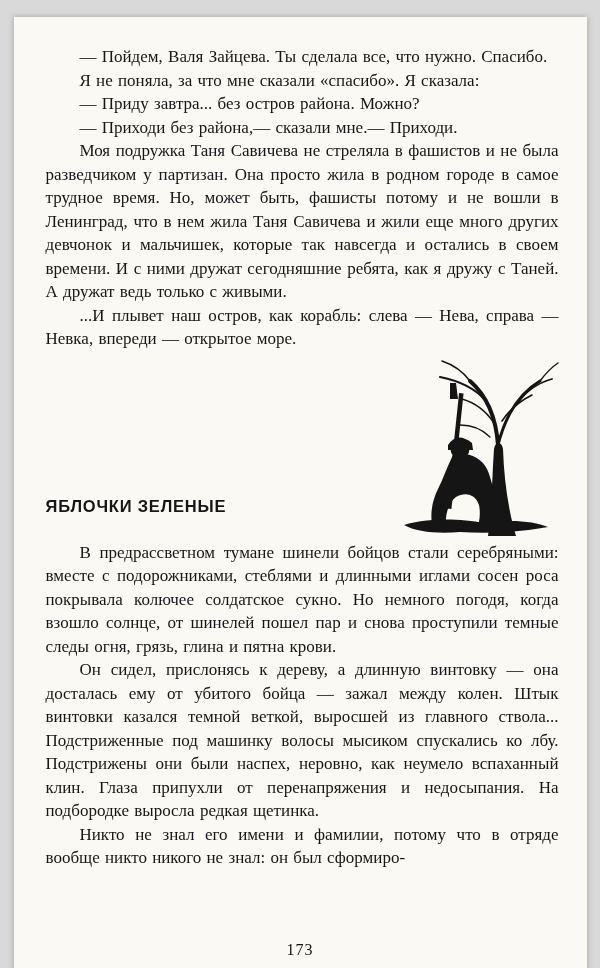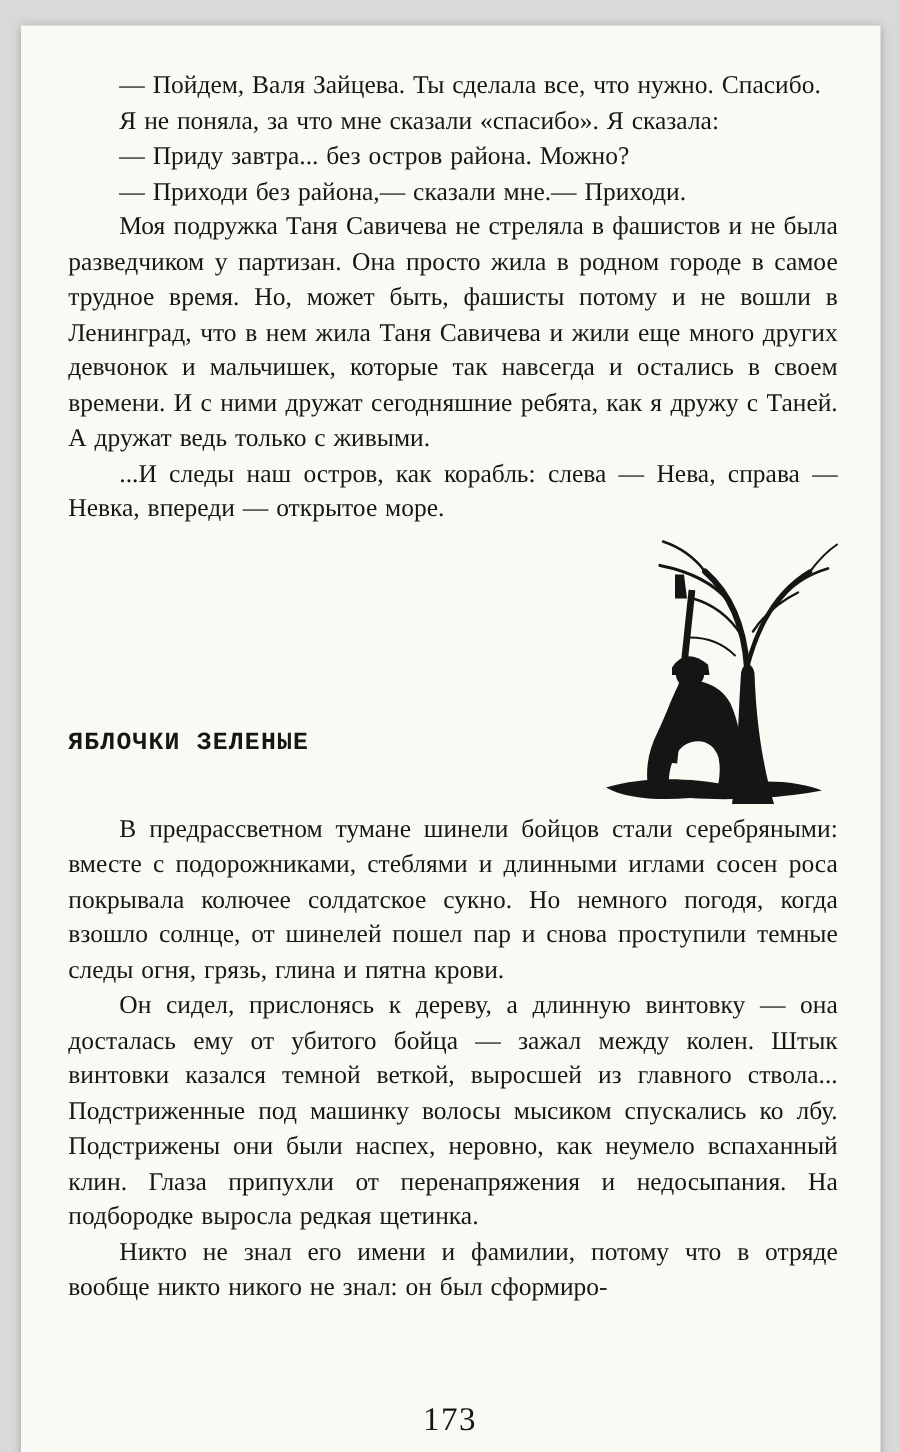--- a/index.html
+++ b/index.html
@@ -40,51 +40,51 @@
     position:absolute;
     top:2px;
     right:-2px;
     width:172px;
     height:185px;
   }
   .illustration svg{width:100%;height:100%;display:block;}
   .heading{
     position:absolute;
     left:0;
-    top:134px;
+    top:146px;
     margin:0;
-    font-family:Liberation Mono, monospace;
+    font-family:Liberation Sans, sans-serif;
     font-size:16.5px;
     font-weight:bold;
     letter-spacing:0.8px;
     color:var(--ink);
   }
   .page-number{
     position:absolute;
     bottom:26px;
     left:0;
     width:100%;
     text-align:center;
-    font-size:22px;
+    font-size:16px;
     letter-spacing:1px;
     color:var(--ink);
   }
 </style>
 </head>
 <body>
 
 <div class="page">
   <div class="content">
 
     <p class="body">— Пойдем, Валя Зайцева. Ты сделала все, что нужно. Спасибо.</p>
     <p class="body">Я не поняла, за что мне сказали «спасибо». Я сказала:</p>
     <p class="body">— Приду завтра... без остров района. Можно?</p>
     <p class="body">— Приходи без района,— сказали мне.— Приходи.</p>
     <p class="body">Моя подружка Таня Савичева не стреляла в фашистов и не была разведчиком у партизан. Она просто жила в родном городе в самое трудное время. Но, может быть, фашисты потому и не вошли в Ленинград, что в нем жила Таня Савичева и жили еще много других девчонок и мальчишек, которые так навсегда и остались в своем времени. И с ними дружат сегодняшние ребята, как я дружу с Таней. А дружат ведь только с живыми.</p>
-    <p class="body">...И следы наш остров, как корабль: слева — Нева, справа — Невка, впереди — открытое море.</p>
+    <p class="body">...И плывет наш остров, как корабль: слева — Нева, справа — Невка, впереди — открытое море.</p>
 
     <div class="middle">
       <div class="illustration" role="img" aria-label="illustration">
         <svg viewBox="0 0 170 185" xmlns="http://www.w3.org/2000/svg">
           <g stroke="#151515" fill="none" stroke-linecap="round">
 
             <path d="M108,92 C106,64 96,42 80,28" stroke-width="4"></path>
             <path d="M96,48 C86,36 70,28 50,24" stroke-width="2.2"></path>
             <path d="M80,28 C74,20 64,12 52,8" stroke-width="1.6"></path>
             <path d="M108,92 C116,60 130,40 150,28" stroke-width="3"></path>

